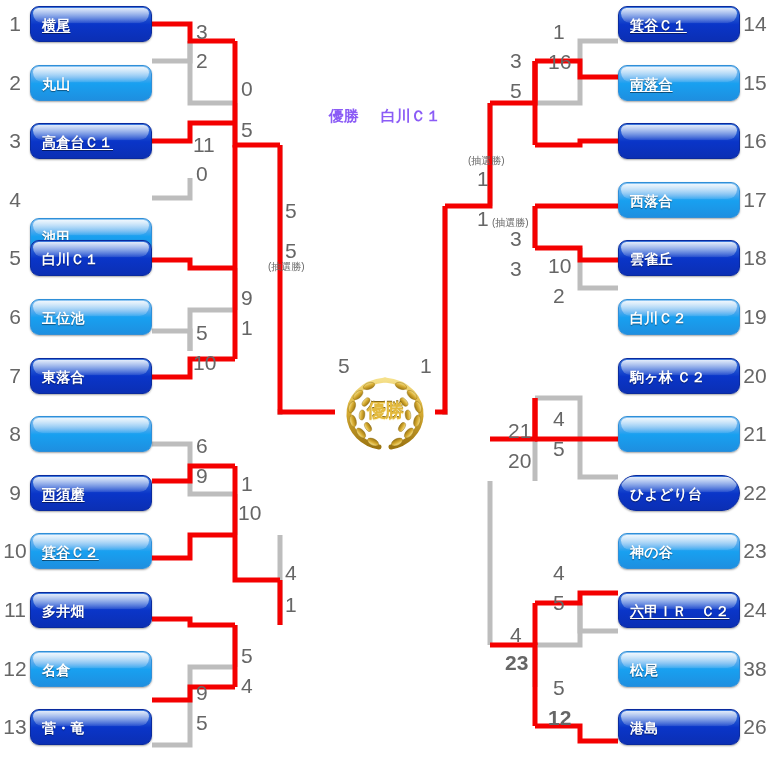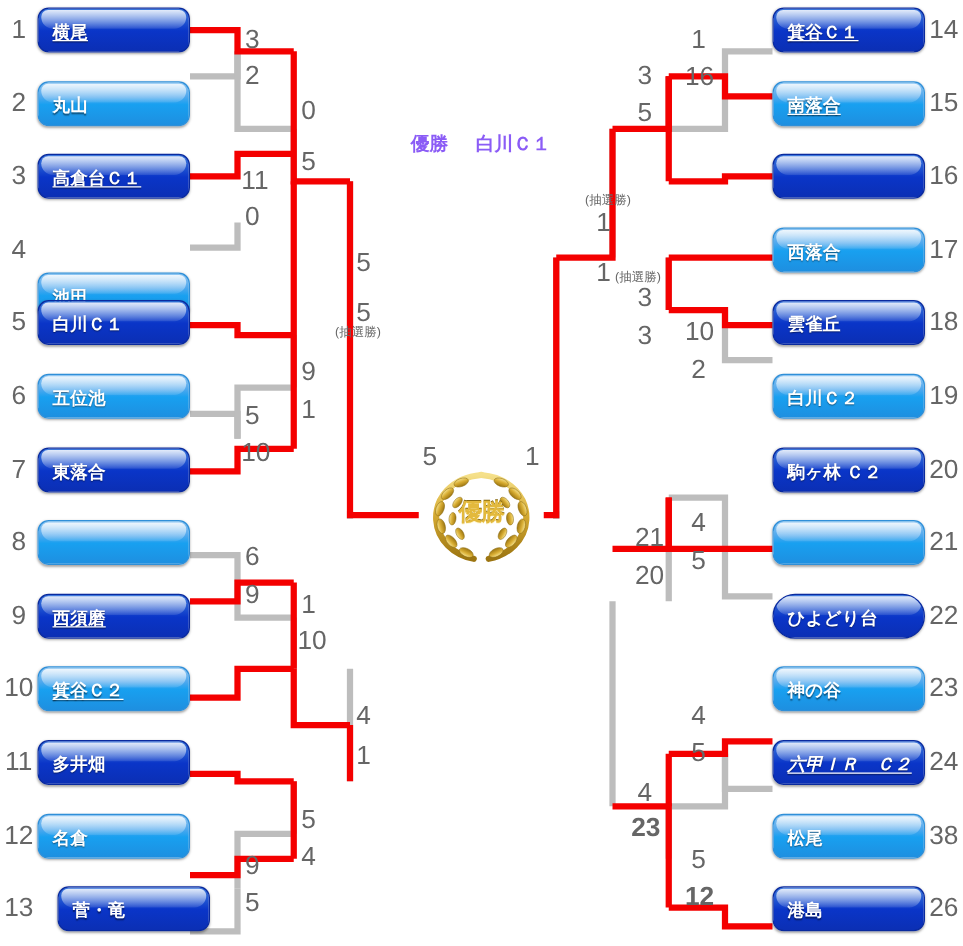--- a/index.html
+++ b/index.html
@@ -168,21 +168,21 @@
       <div class="team win" style="left: 30px; top: 592px;">
         <div class="gloss"></div>
         <div class="nm">多井畑</div>
       </div>
       <div class="seed" style="left: 0px; top: 592px;">11</div>
       <div class="team lose" style="left: 30px; top: 651px;">
         <div class="gloss"></div>
         <div class="nm">名倉</div>
       </div>
       <div class="seed" style="left: 0px; top: 651px;">12</div>
-      <div class="team win" style="left: 30px; top: 709px; margin-left: 16px;">
+      <div class="team win" style="left: 30px; top: 709px;">
         <div class="gloss"></div>
         <div class="nm">菅・竜</div>
       </div>
       <div class="seed" style="left: 0px; top: 709px;">13</div>
     </div>
   <div id="teams-right">
       <div class="team win" style="left: 618px; top: 6px;">
         <div class="gloss"></div>
         <div class="nm ul">箕谷Ｃ１</div>
       </div>
@@ -223,21 +223,21 @@
       <div class="team win" style="left: 618px; top: 475px; border-radius: 18px;">
         <div class="gloss"></div>
         <div class="nm">ひよどり台</div>
       </div>
       <div class="seed" style="left: 740px; top: 475px;">22</div>
       <div class="team lose" style="left: 618px; top: 533px;">
         <div class="gloss"></div>
         <div class="nm">神の谷</div>
       </div>
       <div class="seed" style="left: 740px; top: 533px;">23</div>
-      <div class="team win" style="left: 618px; top: 592px; font-style: italic;">
+      <div class="team win" style="left: 618px; top: 592px;">
         <div class="gloss"></div>
         <div class="nm ul">六甲ＩＲ　Ｃ２</div>
       </div>
       <div class="seed" style="left: 740px; top: 592px;">24</div>
       <div class="team lose" style="left: 618px; top: 651px;">
         <div class="gloss"></div>
         <div class="nm">松尾</div>
       </div>
       <div class="seed" style="left: 740px; top: 651px;">38</div>
       <div class="team win" style="left: 618px; top: 709px;">

